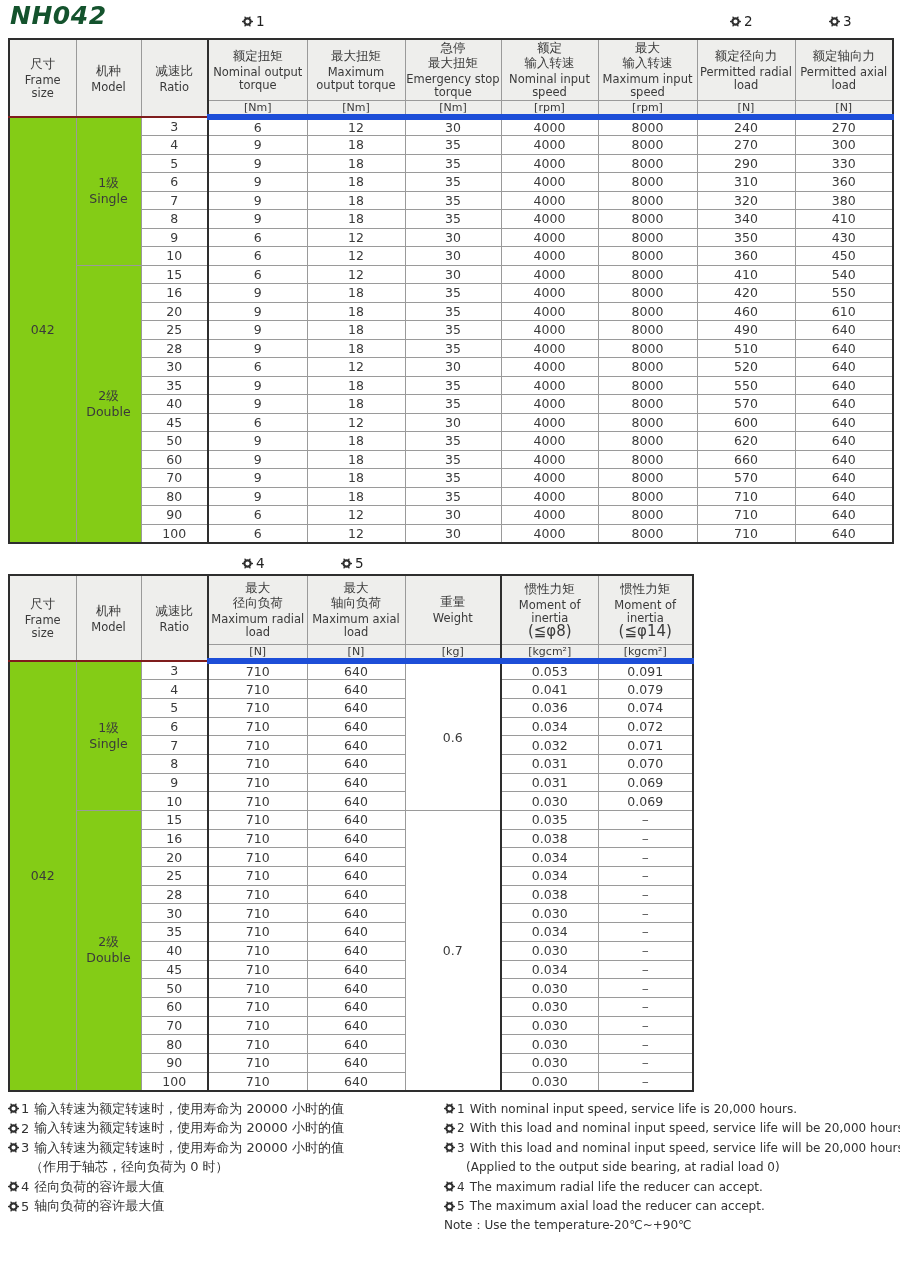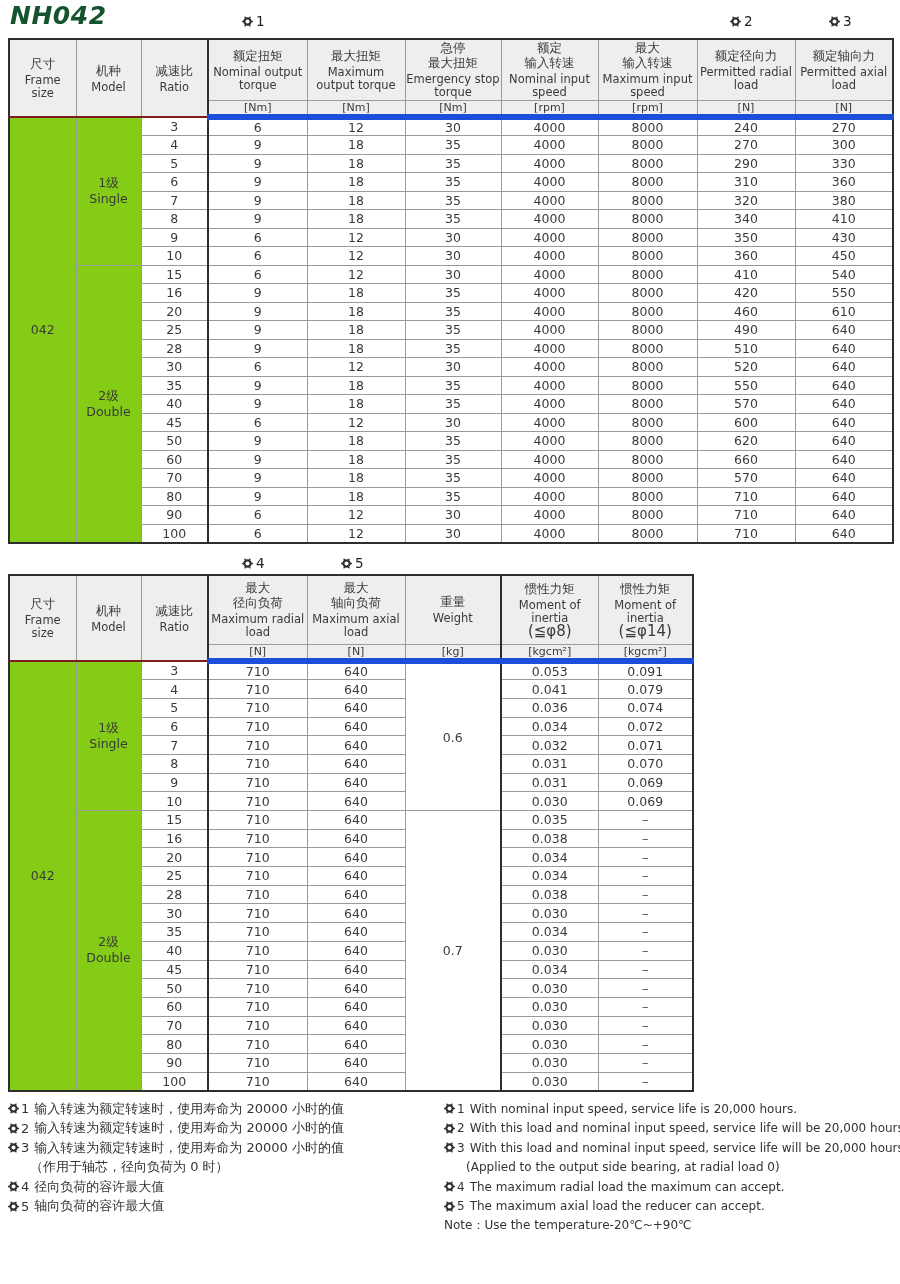--- a/index.html
+++ b/index.html
@@ -816,21 +816,21 @@
               <line x1="20.4" y1="12" x2="22.8" y2="12"></line>
               <line x1="16.2" y1="19.3" x2="17.4" y2="21.4"></line>
               <line x1="7.8" y1="19.3" x2="6.6" y2="21.4"></line>
               <line x1="3.6" y1="12" x2="1.2" y2="12"></line>
               <line x1="7.8" y1="4.7" x2="6.6" y2="2.6"></line>
               <line x1="16.2" y1="4.7" x2="17.4" y2="2.6"></line>
             </g>
           </svg>
           <span>4</span>
         </span>
-        <span>The maximum radial load the maximum can accept.</span>
+        <span>The maximum radial life the reducer can accept.</span>
       </div>
       <div class="fline">
         <span class="fmark">
           <svg width="11" height="11" viewBox="0 0 24 24">
             <circle cx="12" cy="12" r="6.8" fill="none" stroke="#2f2f2f" stroke-width="4.6"></circle>
             <g stroke="#2f2f2f" stroke-width="3" stroke-linecap="round">
               <line x1="20.4" y1="12" x2="22.8" y2="12"></line>
               <line x1="16.2" y1="19.3" x2="17.4" y2="21.4"></line>
               <line x1="7.8" y1="19.3" x2="6.6" y2="21.4"></line>
               <line x1="3.6" y1="12" x2="1.2" y2="12"></line>

